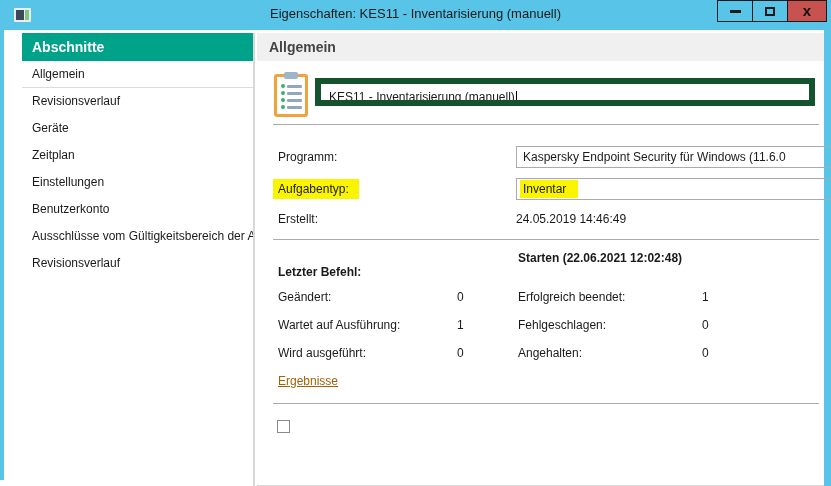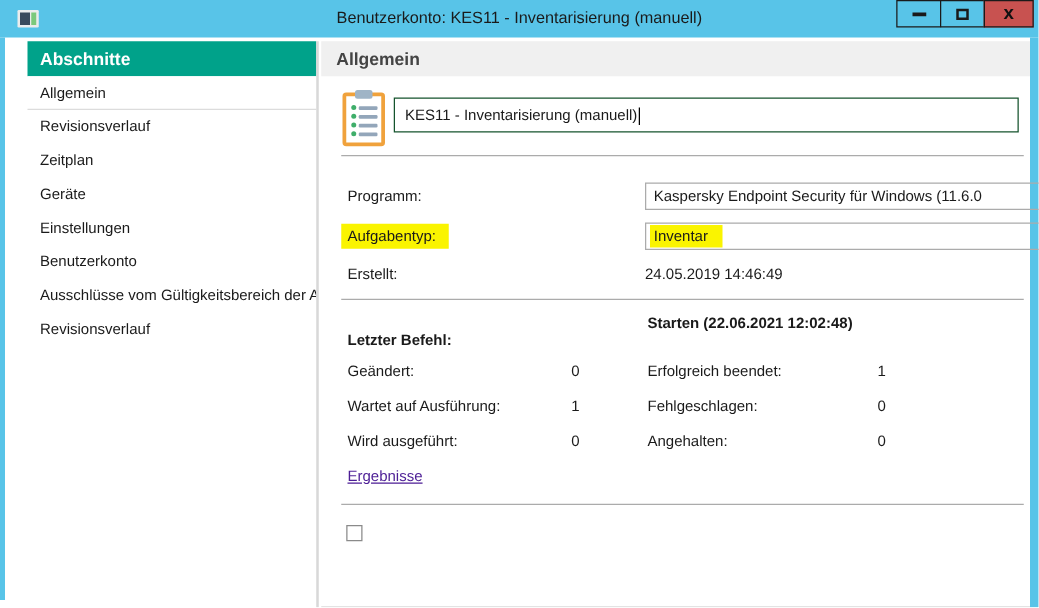--- a/index.html
+++ b/index.html
@@ -46,79 +46,79 @@
   
   .task-icon { position:absolute; left:17px; top:13px; width:34px; height:43px;
     border:3px solid #F0A23C; border-radius:3px; background:#fff; }
   .task-icon .clip { position:absolute; left:50%; top:-5px; transform:translateX(-50%);
     width:14px; height:7px; background:#9FB4C6; border-radius:2px; }
   .task-icon .row { position:absolute; left:4px; display:flex; align-items:center; gap:2px; }
   .task-icon .dot { width:4px; height:4px; border-radius:50%; background:#3FAE6A; }
   .task-icon .bar { width:15px; height:3px; background:#93A6BA; border-radius:1px; }
 
   .name-input { position:absolute; left:58px; top:17px; width:500px; height:28px;
-    border:1px solid #14532d; background:#fff; line-height:26px; padding-left:8px;
+    border:6px solid #14532d; background:#fff; line-height:26px; padding-left:8px;
     font-size:12px; white-space:nowrap; overflow:hidden; cursor:text; }
   .caret { display:inline-block; width:1px; height:14px; background:#000;
     vertical-align:middle; margin-left:1px; }
 
   .sep { position:absolute; left:16px; width:546px; height:1px; background:#ABABAB; }
   .sep1 { top:63px; } .sep2 { top:178px; } .sep3 { top:342px; }
 
   .field-label { position:absolute; left:21px; }
   .field-box { position:absolute; left:259px; width:332px; height:22px; border:1px solid #ABABAB;
     line-height:20px; padding-left:6px; white-space:nowrap; overflow:hidden; }
   .field-plain { position:absolute; left:259px;text-align:right; }
   .hl { background:#FAF400; padding:2px 12px 2px 3px; margin-left:-3px; }
   .hl-label { background:#FAF400; padding:3px 10px 3px 5px; margin-left:-5px;margin-top:45px; }
 
   .stats-header { position:absolute; font-weight:700; }
   .stat-label { position:absolute; }
   .stat-value { position:absolute; }
 
-  .results-link { position:absolute; left:21px; top:313px; color:#4c1d95;
+  .results-link { position:absolute; left:21px; top:313px; color:#a16207;
     text-decoration:underline; cursor:pointer; }
 
   .checkbox { position:absolute; left:20px; top:359px; width:13px; height:13px;
     border:1px solid #8A8A8A; background:#fff; cursor:pointer; }
   .checkbox-label { position:absolute; left:39px; top:359px; }
 </style>
 </head>
 <body>
 
 <div class="window">
 
   <div class="titlebar">
     <div class="app-icon">
       <div class="pane-dark"></div>
       <div class="pane-green"></div>
     </div>
-    <div class="titlebar-title">Benutzerkonto: KES11 - Inventarisierung (manuell)</div>
+    <div class="titlebar-title">Eigenschaften: KES11 - Inventarisierung (manuell)</div>
     <div class="win-buttons">
       <div class="win-btn">
         <span class="glyph-min"></span>
       </div>
       <div class="win-btn">
         <span class="glyph-max"></span>
       </div>
       <div class="win-btn close">
         <span class="glyph-close">x</span>
       </div>
     </div>
   </div>
 
   <div class="frame-left"></div>
   <div class="frame-right"></div>
 
   <div class="sidebar">
     <div class="sidebar-header">Abschnitte</div>
     <div class="sidebar-item selected">Allgemein</div>
     <div class="sidebar-item">Revisionsverlauf</div>
+    <div class="sidebar-item">Geräte</div>
     <div class="sidebar-item">Zeitplan</div>
-    <div class="sidebar-item">Geräte</div>
     <div class="sidebar-item">Einstellungen</div>
     <div class="sidebar-item">Benutzerkonto</div>
     <div class="sidebar-item">Ausschlüsse vom Gültigkeitsbereich der Aufgab</div>
     <div class="sidebar-item">Revisionsverlauf</div>
   </div>
   <div class="v-divider"></div>
 
   <div class="main">
     <div class="main-header">Allgemein</div>
     <div class="main-body">

